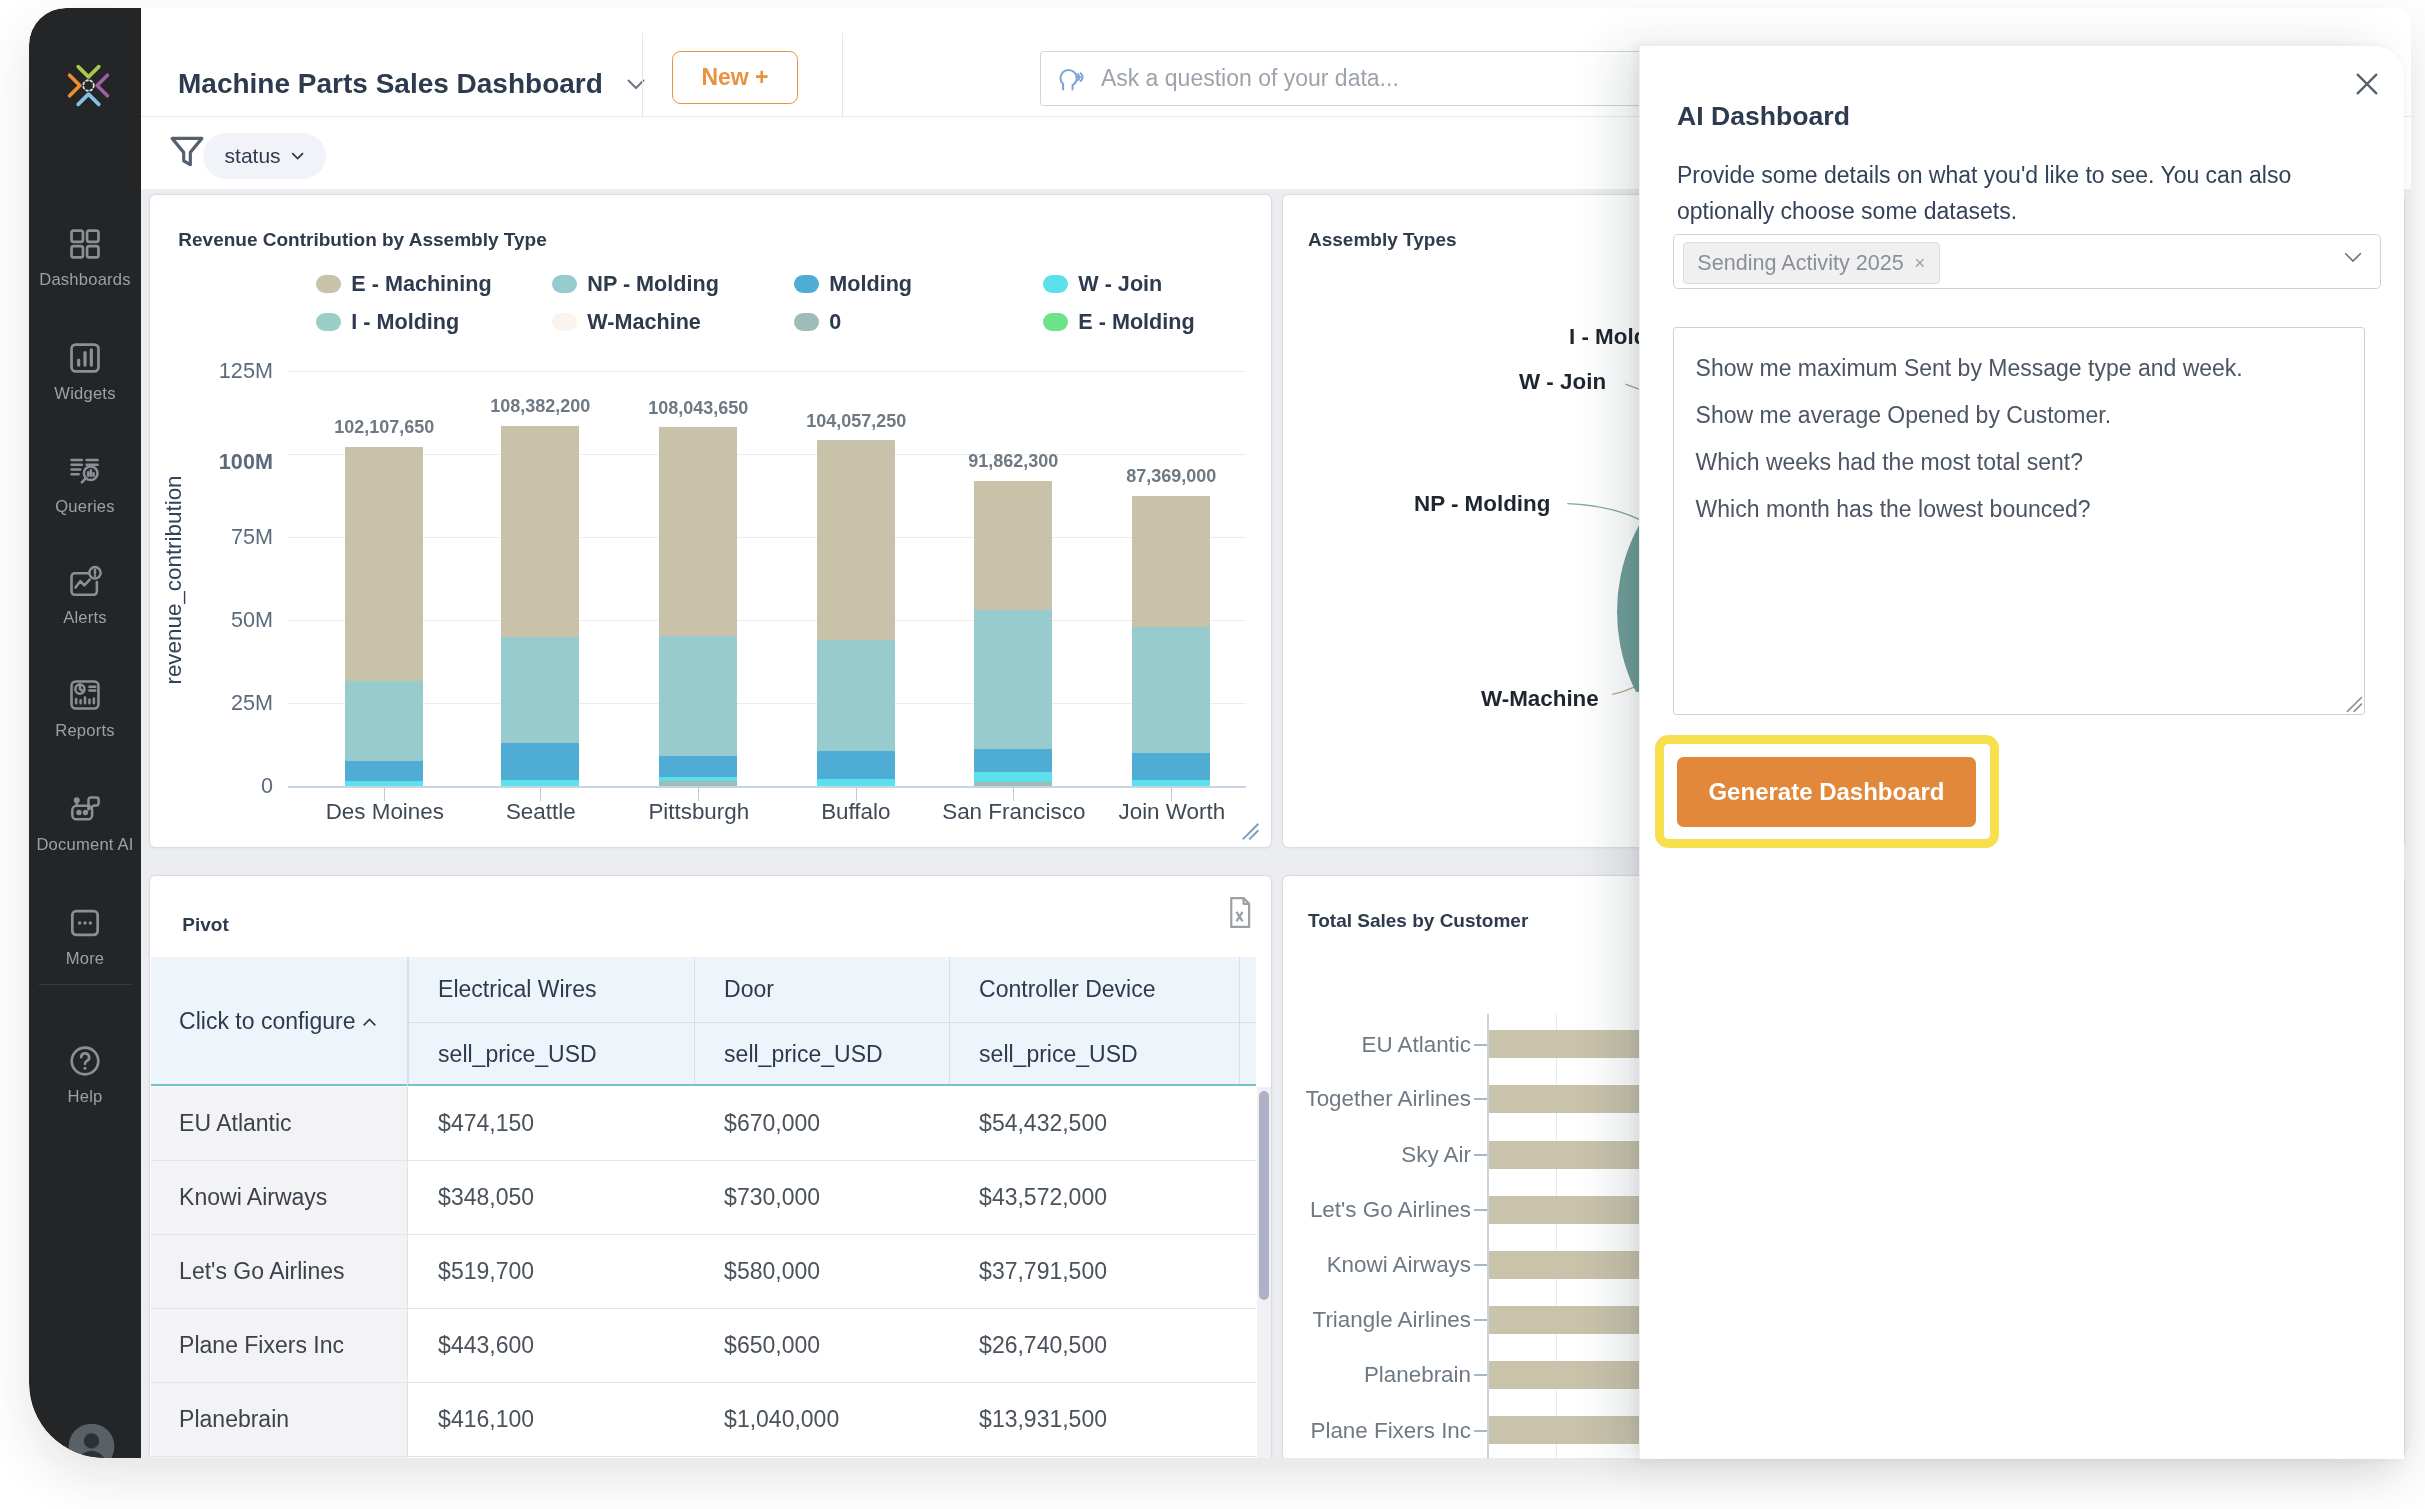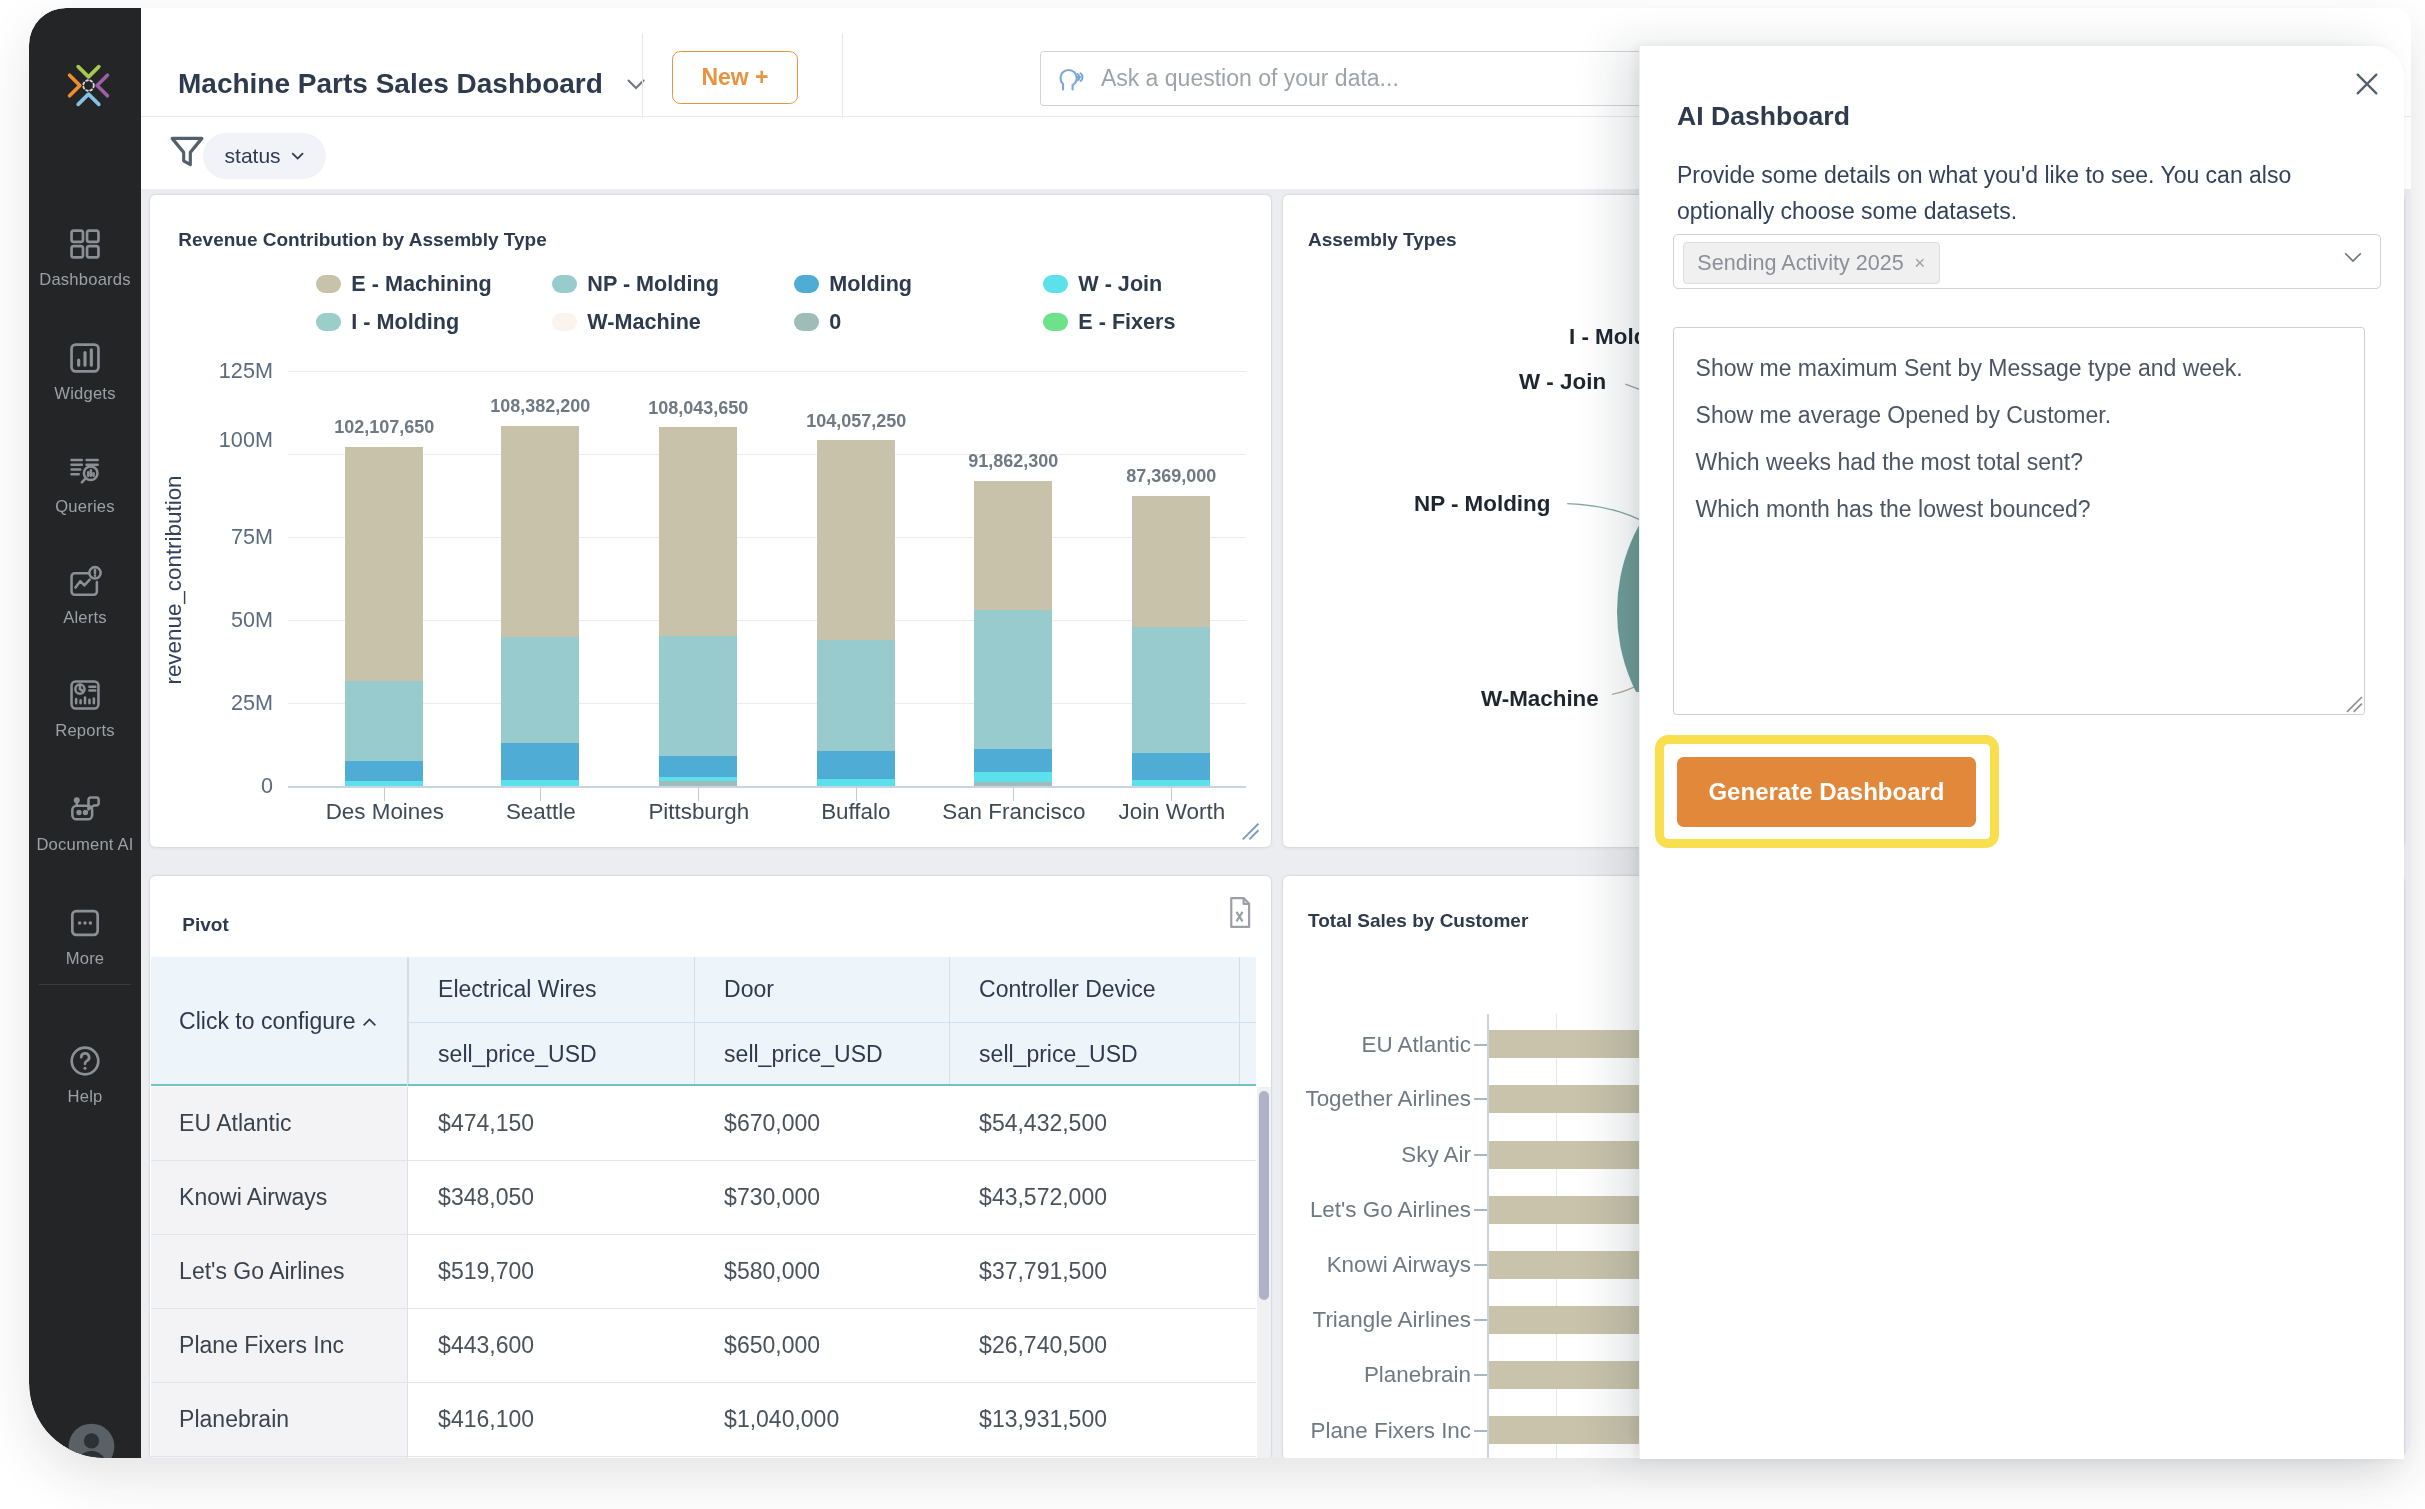--- a/index.html
+++ b/index.html
@@ -254,28 +254,28 @@
               <div class="leg-item">
                 <div class="leg-sw" style="background: rgb(251, 243, 237);"></div>
                 <div class="leg-tx">W-Machine</div>
               </div>
               <div class="leg-item">
                 <div class="leg-sw" style="background: rgb(159, 188, 184);"></div>
                 <div class="leg-tx">0</div>
               </div>
               <div class="leg-item">
                 <div class="leg-sw" style="background: rgb(110, 226, 139);"></div>
-                <div class="leg-tx">E - Fixers</div>
+                <div class="leg-tx">E - Molding</div>
               </div>
             </div>
           <div class="abs" style="left:0;top:0;right:0;bottom:0;">
               <div class="grid-h" style="left: 138px; top: 176px; width: 958px;"></div>
               <div class="ytick" style="top: 163px;">125M</div>
               <div class="grid-h" style="left: 138px; top: 259px; width: 958px;"></div>
-              <div class="ytick" style="top: 232px;">100M</div>
+              <div class="ytick" style="top: 254px; font-weight: bold;">100M</div>
               <div class="grid-h" style="left: 138px; top: 342px; width: 958px;"></div>
               <div class="ytick" style="top: 329px;">75M</div>
               <div class="grid-h" style="left: 138px; top: 425px; width: 958px;"></div>
               <div class="ytick" style="top: 412px;">50M</div>
               <div class="grid-h" style="left: 138px; top: 508px; width: 958px;"></div>
               <div class="ytick" style="top: 495px;">25M</div>
               <div class="grid-h axis-line" style="left: 138px; top: 591px; width: 958px;"></div>
               <div class="ytick" style="top: 578px;">0</div>
               <div class="stack" style="left: 195px; top: 252px; width: 78px; height: 339px;">
                 <div class="seg" style="height: 234px; background: rgb(200, 194, 171);"></div>

